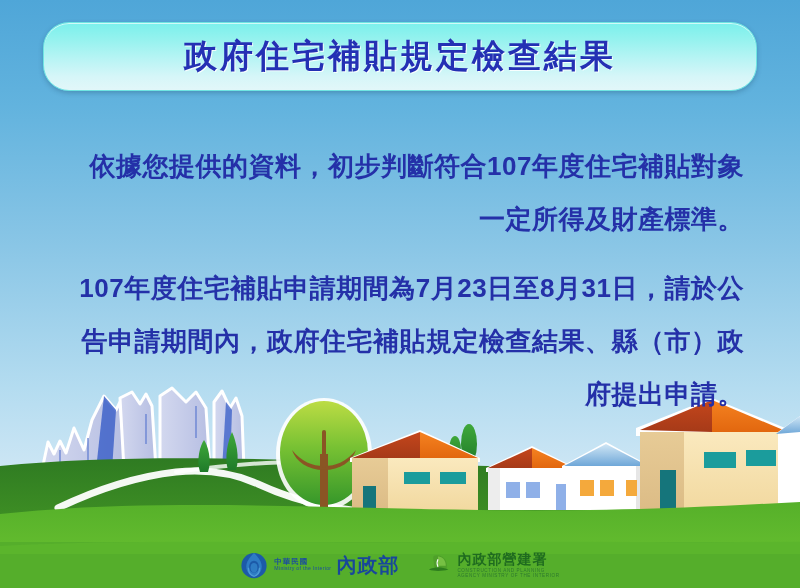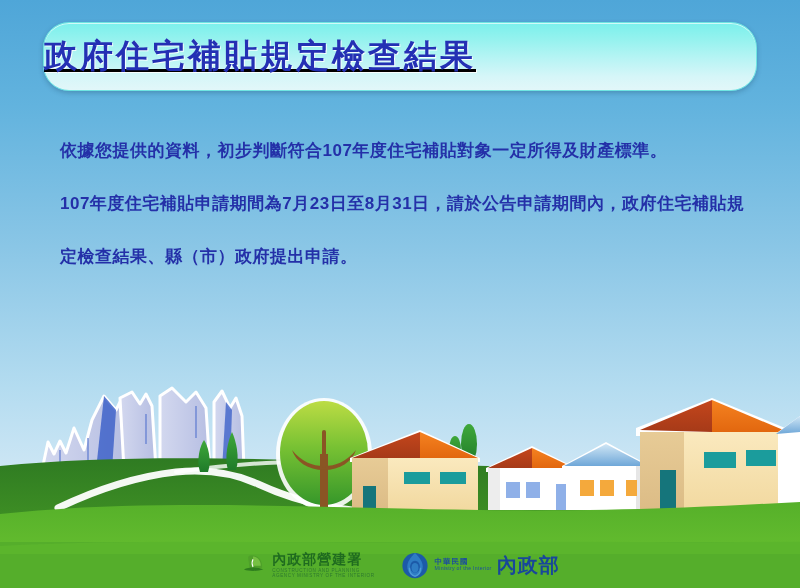--- a/index.html
+++ b/index.html
@@ -40,45 +40,45 @@
     border-radius:26px;
     background:linear-gradient(to bottom,
         #7BF0EC 0%,
         #92F2EE 22%,
         #B6F4F4 52%,
         #D6F6F8 80%,
         #E2F7F9 100%);
     border:1px solid #6FE5E2;
     box-shadow:0 2px 5px rgba(20,60,90,0.28),
                inset 0 1px 0 rgba(255,255,255,0.65);
-    display:flex; align-items:center; justify-content:flex-start;text-decoration:underline;
+    display:flex; align-items:center; justify-content:center;
   }
   #title-text {
     font-size:33px;
     font-weight:bold;
     letter-spacing:3px;
     color:#2430B4;
     text-shadow:1px 1px 0 rgba(255,255,255,0.85);
     white-space:nowrap;
   }
 
   
   #body-copy {
     position:absolute;
     left:60px; top:124px;
     width:700px;
   }
   .para {
-    font-size:17px;
+    font-size:26px;
     font-weight:bold;
     color:#2430A8;
     line-height:53px;
     letter-spacing:0.5px;
-    text-align:left;
-    margin:0;
+    text-align:right;
+    margin:16px;
   }
   .para + .para { margin-top:0; }
 
   
   #footer-logos {
     position:absolute;
     left:0; bottom:0;
     width:800px; height:46px;
     display:flex;
     align-items:center;
@@ -264,48 +264,48 @@
   <div id="title-banner">
     <span id="title-text">政府住宅補貼規定檢查結果</span>
   </div>
 
   <div id="body-copy">
     <p class="para">依據您提供的資料，初步判斷符合107年度住宅補貼對象一定所得及財產標準。</p>
     <p class="para">107年度住宅補貼申請期間為7月23日至8月31日，請於公告申請期間內，政府住宅補貼規定檢查結果、縣（市）政府提出申請。</p>
   </div>
 
   <div id="footer-logos">
-
-    <div class="logo-group">
-      <svg class="cpa-mark" viewBox="0 0 40 34" xmlns="http://www.w3.org/2000/svg">
-        <path d="M18 2 C27 2 34 9 34 18 L34 22 L18 22 C18 22 14 22 14 18 C14 9 9 2 18 2 Z" fill="#4FA02A"></path>
-        <path d="M20 4 C27 4 32 10 32 18 L20 18 Z" fill="#76C043"></path>
-        <path d="M6 24 C14 20 26 20 36 24 C26 27 14 27 6 24 Z" fill="#2E7D1E"></path>
-        <path d="M20 8 C18 12 18 16 20 20" stroke="#FFFFFF" stroke-width="1.6" fill="none"></path>
-      </svg>
-      <div class="cpa-words">
-        <span class="cpa-cn">內政部營建署</span>
-        <span class="cpa-en">CONSTRUCTION AND PLANNING</span>
-        <span class="cpa-en">AGENCY MINISTRY OF THE INTERIOR</span>
-      </div>
-    </div>
 
     <div class="logo-group">
       <svg class="moi-mark" viewBox="0 0 40 40" xmlns="http://www.w3.org/2000/svg">
         <circle cx="20" cy="21" r="18" fill="#1C5AA8"></circle>
         <path d="M20 3 C27 10 31 16 31 22 C31 30 26 35 20 35 C14 35 9 30 9 22 C9 16 13 10 20 3 Z" fill="#2E7CC4"></path>
         <path d="M20 14 C24 14 27 18 27 23 C27 28 24 31 20 31 C16 31 13 28 13 23 C13 18 16 14 20 14 Z" fill="#1C5AA8"></path>
         <path d="M12 24 C12 31 15 35 20 36" stroke="#4C9BD6" stroke-width="2" fill="none"></path>
         <path d="M28 24 C28 31 25 35 20 36" stroke="#4C9BD6" stroke-width="2" fill="none"></path>
         <ellipse cx="20" cy="24" rx="5" ry="7" fill="#2E7CC4"></ellipse>
       </svg>
       <div class="moi-words">
         <div class="moi-cn-en">
           <span class="moi-cn">中華民國</span>
           <span class="moi-en">Ministry of the Interior</span>
         </div>
         <span class="moi-big">內政部</span>
       </div>
     </div>
 
+    <div class="logo-group">
+      <svg class="cpa-mark" viewBox="0 0 40 34" xmlns="http://www.w3.org/2000/svg">
+        <path d="M18 2 C27 2 34 9 34 18 L34 22 L18 22 C18 22 14 22 14 18 C14 9 9 2 18 2 Z" fill="#4FA02A"></path>
+        <path d="M20 4 C27 4 32 10 32 18 L20 18 Z" fill="#76C043"></path>
+        <path d="M6 24 C14 20 26 20 36 24 C26 27 14 27 6 24 Z" fill="#2E7D1E"></path>
+        <path d="M20 8 C18 12 18 16 20 20" stroke="#FFFFFF" stroke-width="1.6" fill="none"></path>
+      </svg>
+      <div class="cpa-words">
+        <span class="cpa-cn">內政部營建署</span>
+        <span class="cpa-en">CONSTRUCTION AND PLANNING</span>
+        <span class="cpa-en">AGENCY MINISTRY OF THE INTERIOR</span>
+      </div>
+    </div>
+
   </div>
 
 </div>
 
 </body></html>

